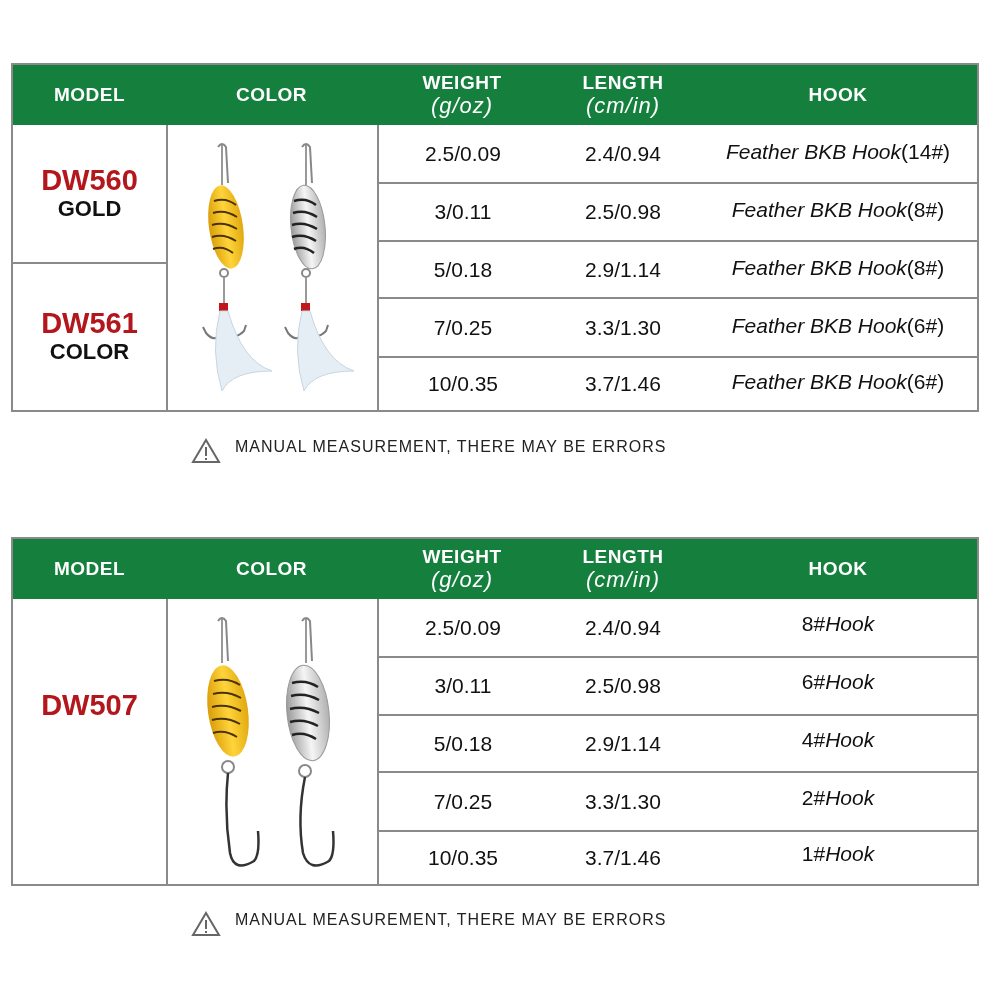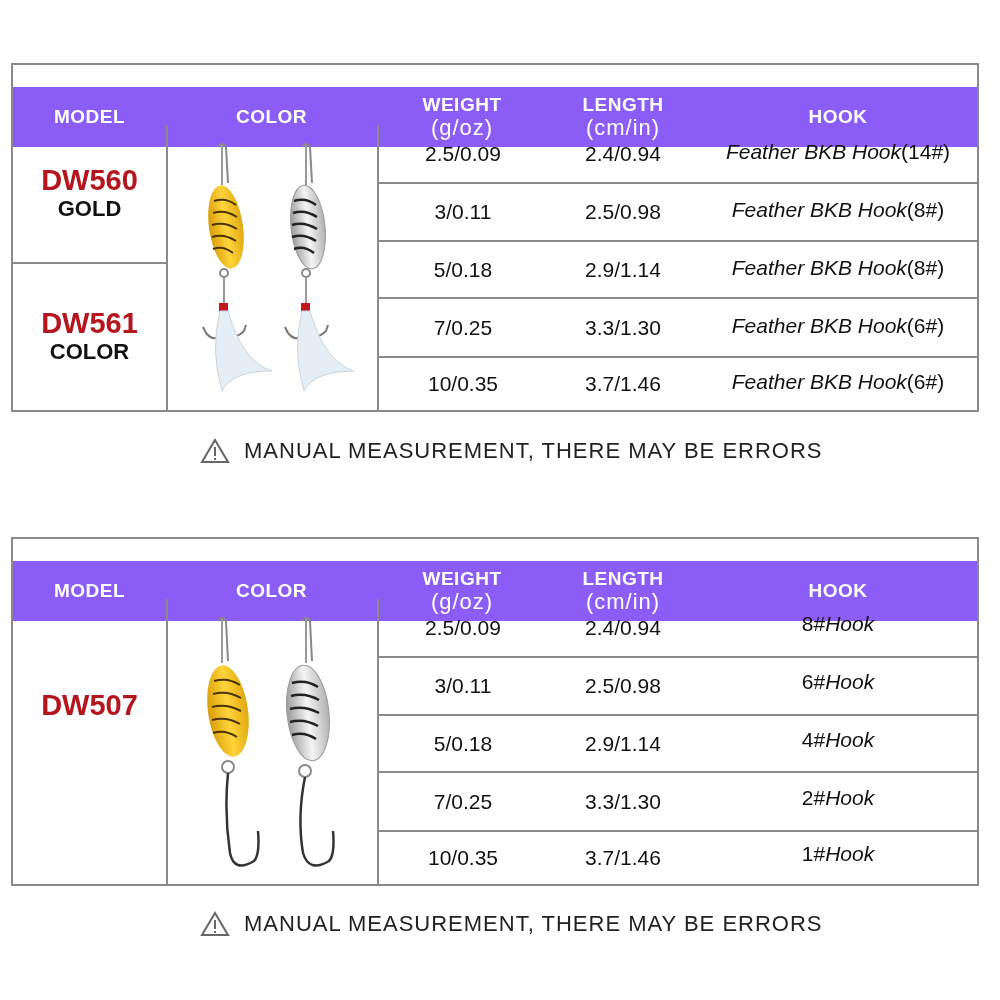--- a/index.html
+++ b/index.html
@@ -1,30 +1,30 @@
 <!DOCTYPE html>
 <html><head>
 <meta charset="utf-8">
 <style>
   html, body { margin:0; padding:0; background:#ffffff; }
   body { width:1000px; height:1000px; position:relative; overflow:hidden; font-family:"Liberation Sans", sans-serif; color:#111; }
   .spec-table { position:absolute; left:11px; width:968px; border:2px solid #8a8a8a; box-sizing:border-box; background:#fff; }
-  .hdr { position:absolute; left:0; top:0; right:0; height:60px; background:#8b5cf6; color:#fff;margin-top:22px; }
+  .hdr { position:absolute; left:0; top:0; right:0; height:60px; background:#15803d; color:#fff; }
   .hdr .h { position:absolute; top:0; height:60px; display:flex; flex-direction:column; align-items:center; justify-content:center; text-align:center; }
   .hdr .h .t1 { font-weight:bold; font-size:19px; letter-spacing:0.5px; line-height:22px; }
-  .hdr .h .t2 { font-size:22px; line-height:24px; letter-spacing:1px; }
+  .hdr .h .t2 { font-size:22px; line-height:24px; letter-spacing:1px;font-style:italic; }
   .vline { position:absolute; width:2px; background:#8a8a8a; }
   .hline { position:absolute; height:2px; background:#8a8a8a; }
   .cell { position:absolute; display:flex; align-items:center; justify-content:center; font-size:21px; color:#111;text-align:center; }
   .hookcell { font-style:italic; font-size:21px; }
   .hookcell .np { font-style:normal; }
   .model-block { position:absolute; display:flex; flex-direction:column; align-items:center; justify-content:center; text-align:center; font-weight:bold; }
   .model-code { color:#b3161c; font-size:29px; line-height:30px; }
   .model-color { color:#111; font-size:22px; line-height:28px; }
-  .note { position:absolute; left:200px; display:flex; align-items:flex-start; font-size:22px; letter-spacing:1px; color:#222; }
+  .note { position:absolute; left:191px; display:flex; align-items:flex-start; font-size:16px; letter-spacing:1px; color:#222; }
   .note svg { margin-right:14px; }
 </style>
 </head>
 <body>
 
 <div class="spec-table" style="top:63px; height:349px;">
   <div class="hdr">
     <div class="h" style="left:0; width:153px;">
         <span class="t1">MODEL</span>
       </div>

